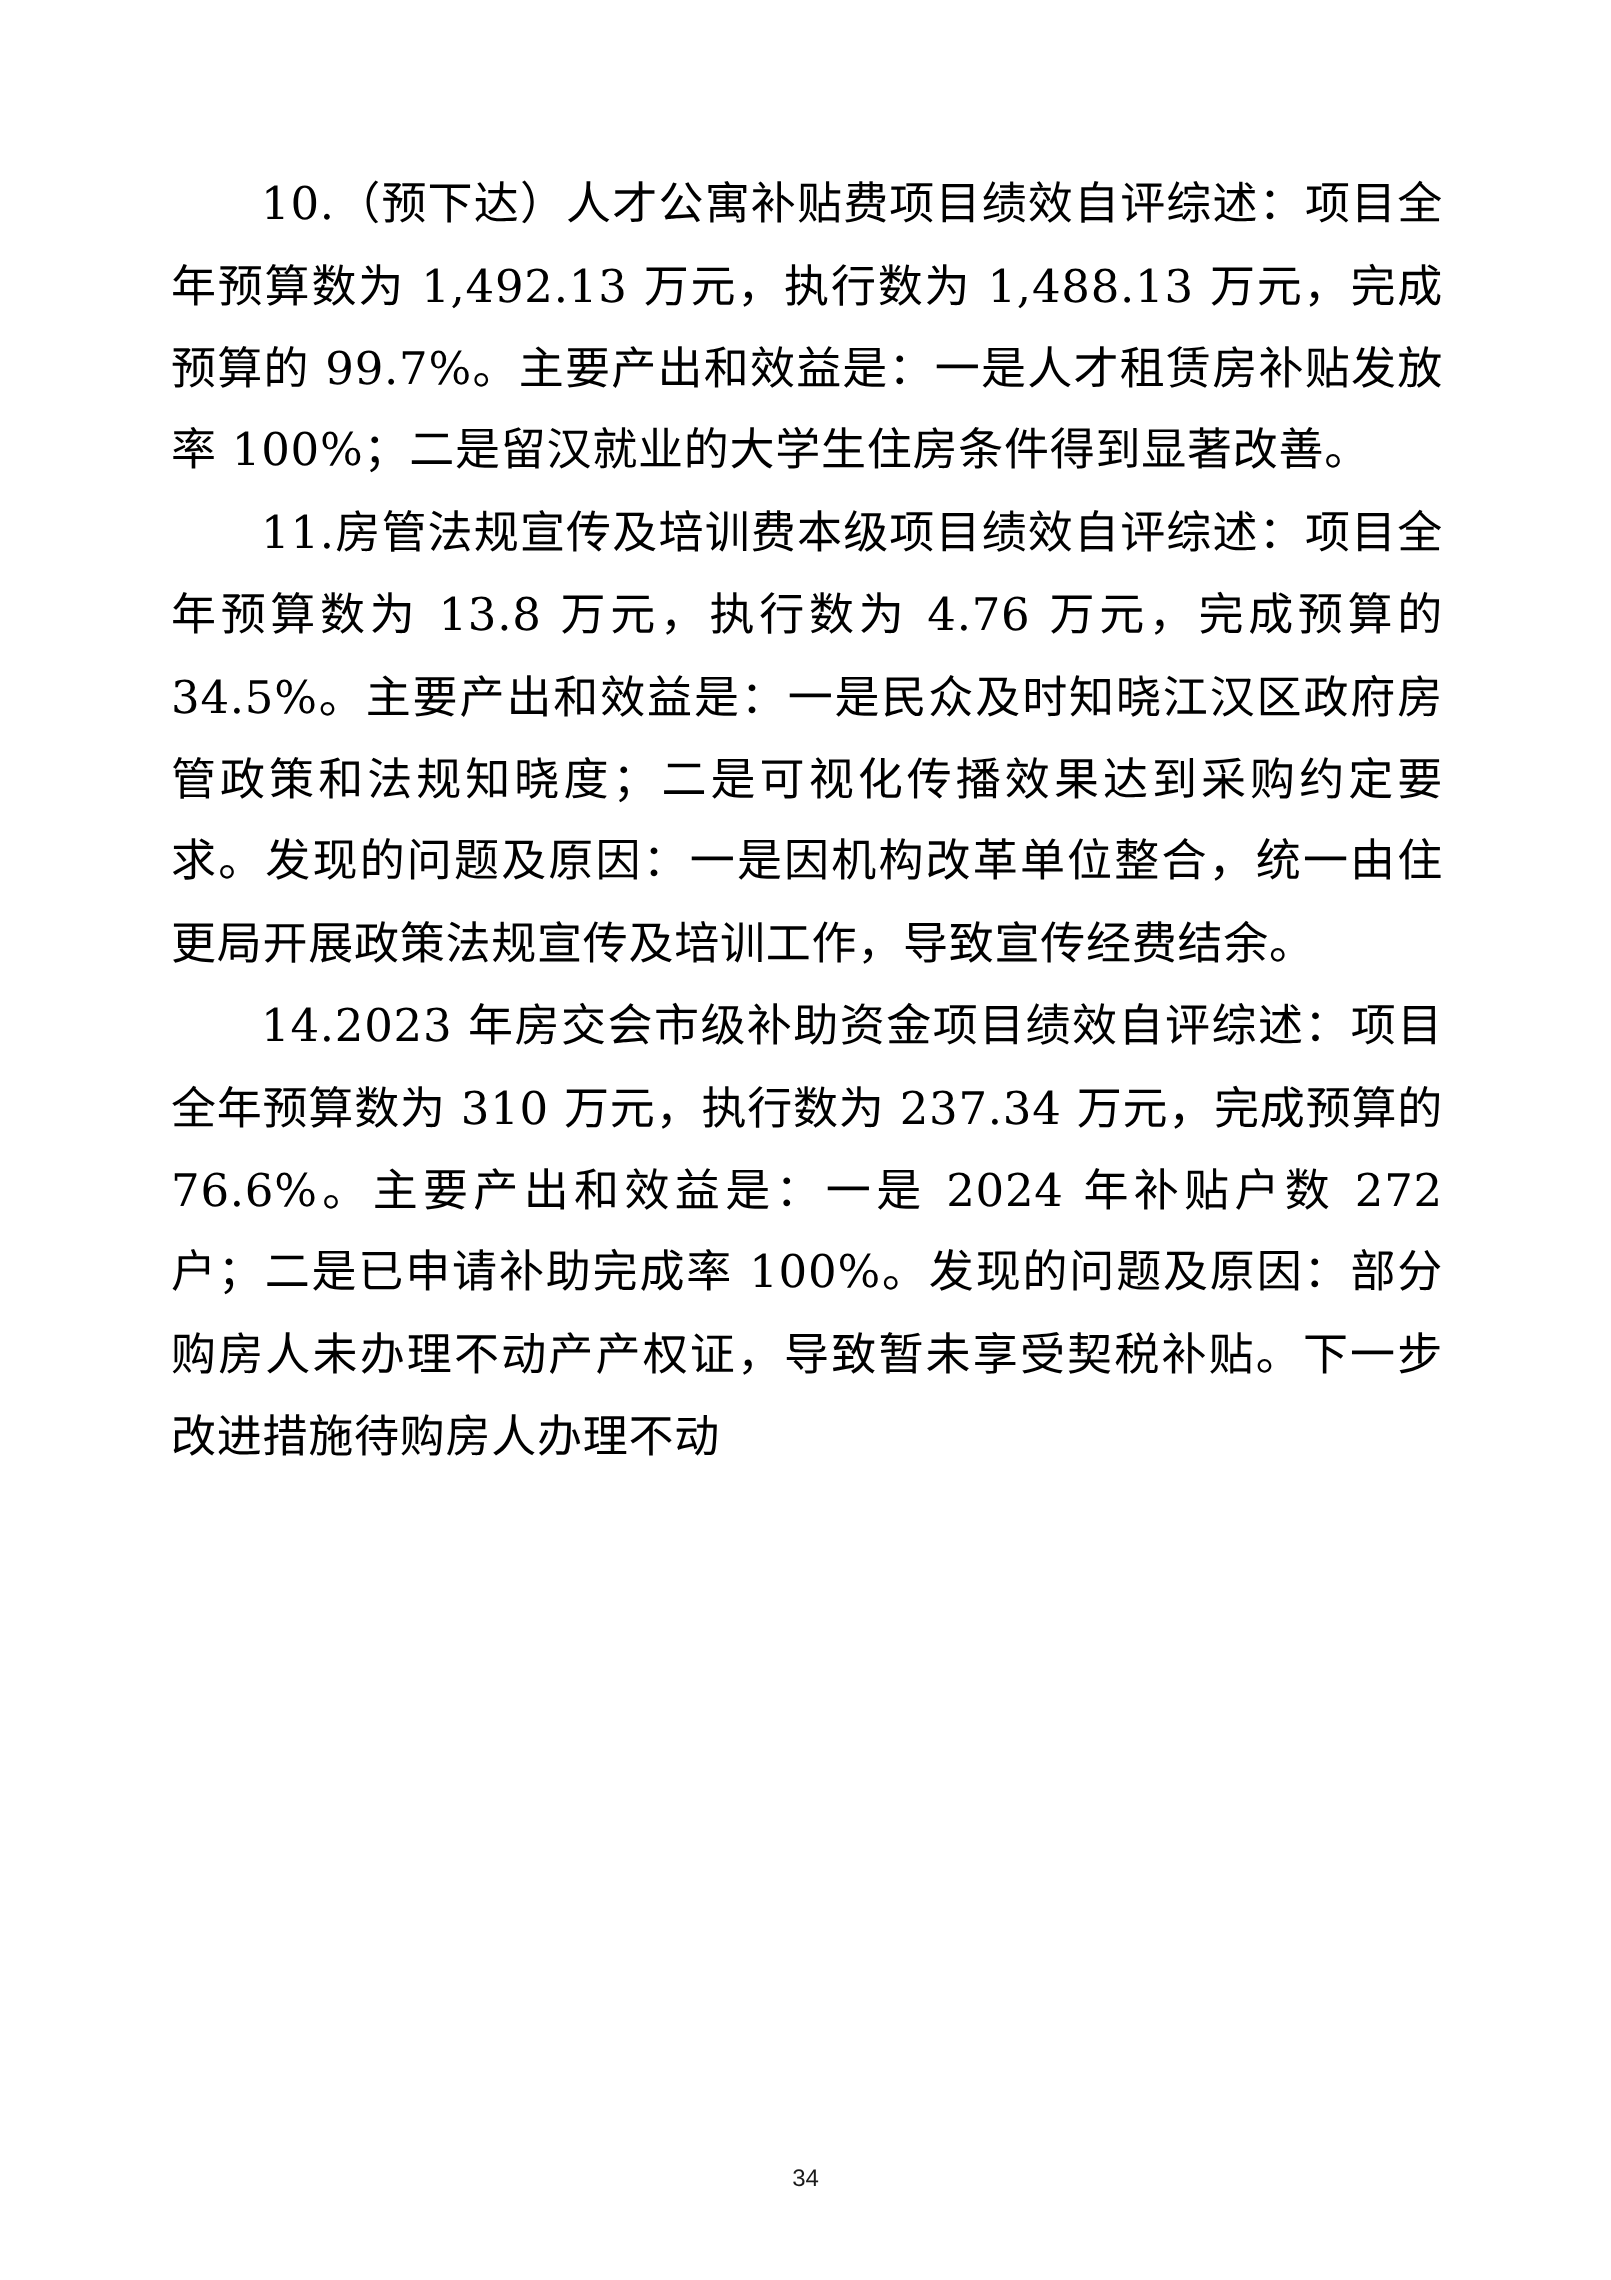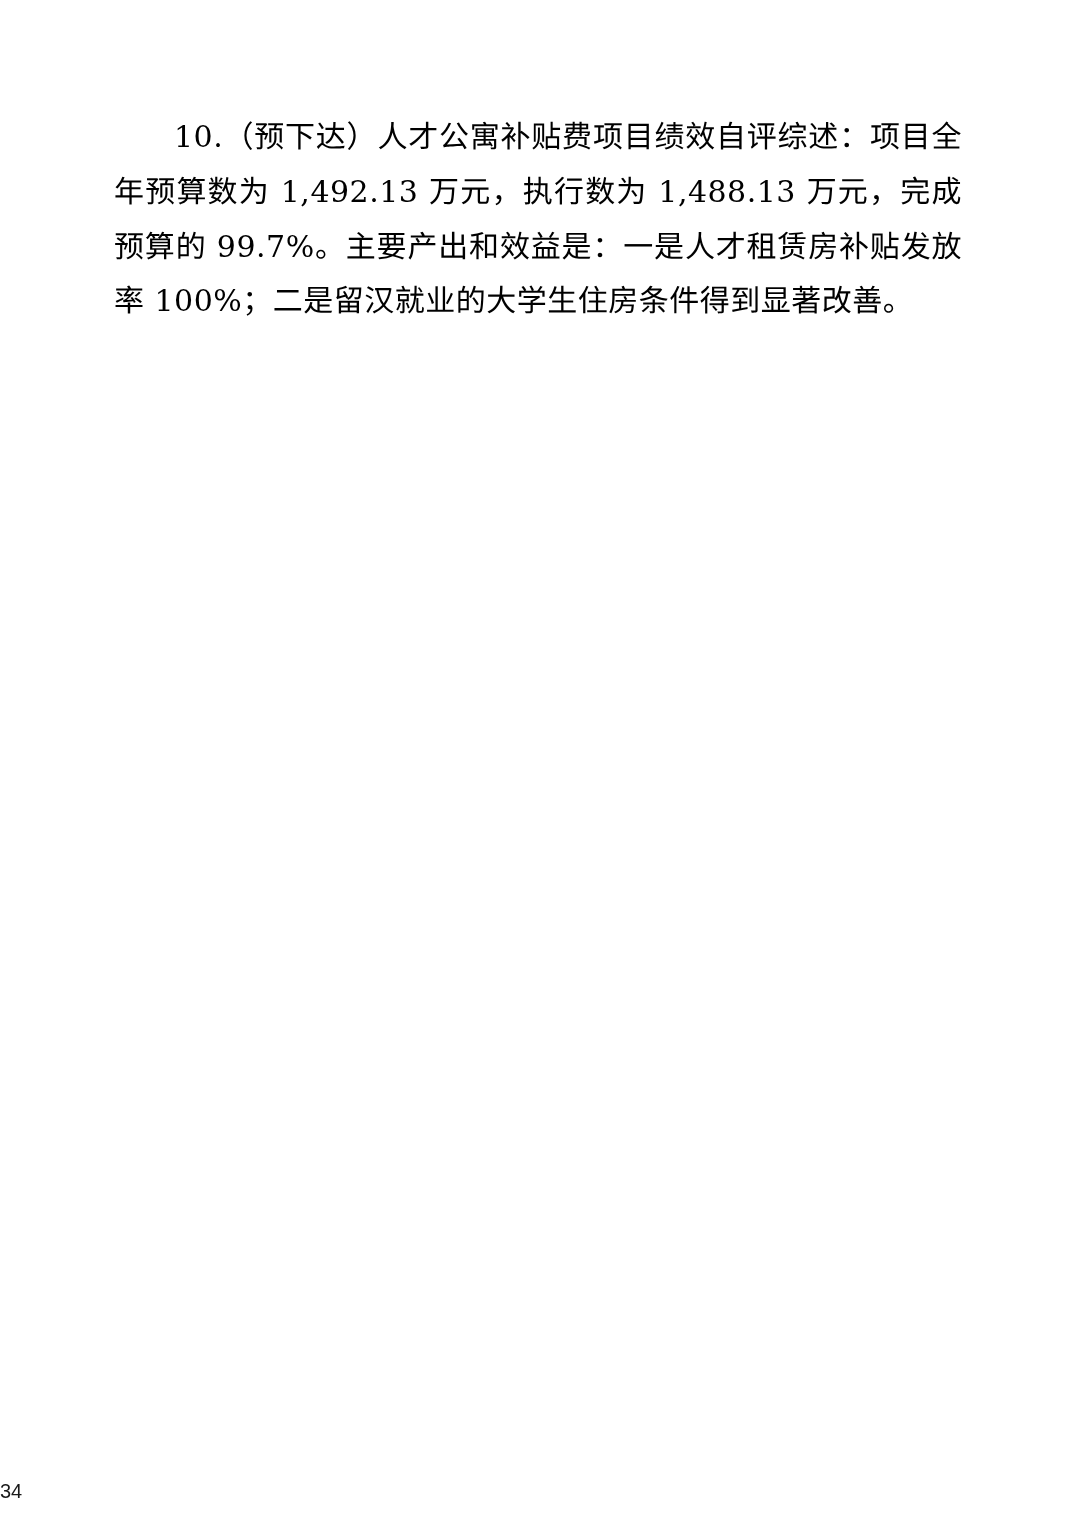--- a/index.html
+++ b/index.html
@@ -28,27 +28,30 @@
   }
   .para {
     margin: 0;
     padding: 0;
     text-indent: 2em;
   }
   .page-number {
     position: absolute;
     left: 0;
     right: 0;
-    top: 1480px;
+    top: 1444px;
+    text-align: center;
     font-family: "Liberation Sans", "DejaVu Sans", sans-serif;
-    font-size: 20px;
+    font-size: 16px;
     color: #1a1a1a;
   }
 </style>
 </head>
 <body>
 
 <div class="page">
   <div class="content">
     <p class="para">10.（预下达）人才公寓补贴费项目绩效自评综述：项目全年预算数为 1,492.13 万元，执行数为 1,488.13 万元，完成预算的 99.7%。主要产出和效益是：一是人才租赁房补贴发放率 100%；二是留汉就业的大学生住房条件得到显著改善。</p>
+    <p class="para">11.房管法规宣传及培训费本级项目绩效自评综述：项目全年预算数为 13.8 万元，执行数为 4.76 万元，完成预算的 34.5%。主要产出和效益是：一是民众及时知晓江汉区政府房管政策和法规知晓度；二是可视化传播效果达到采购约定要求。发现的问题及原因：一是因机构改革单位整合，统一由住更局开展政策法规宣传及培训工作，导致宣传经费结余。</p>
+    <p class="para">14.2023 年房交会市级补助资金项目绩效自评综述：项目全年预算数为 310 万元，执行数为 237.34 万元，完成预算的 76.6%。主要产出和效益是：一是 2024 年补贴户数 272 户；二是已申请补助完成率 100%。发现的问题及原因：部分购房人未办理不动产产权证，导致暂未享受契税补贴。下一步改进措施待购房人办理不动</p>
   </div>
   <div class="page-number">34</div>
 </div>
 
 </body></html>

